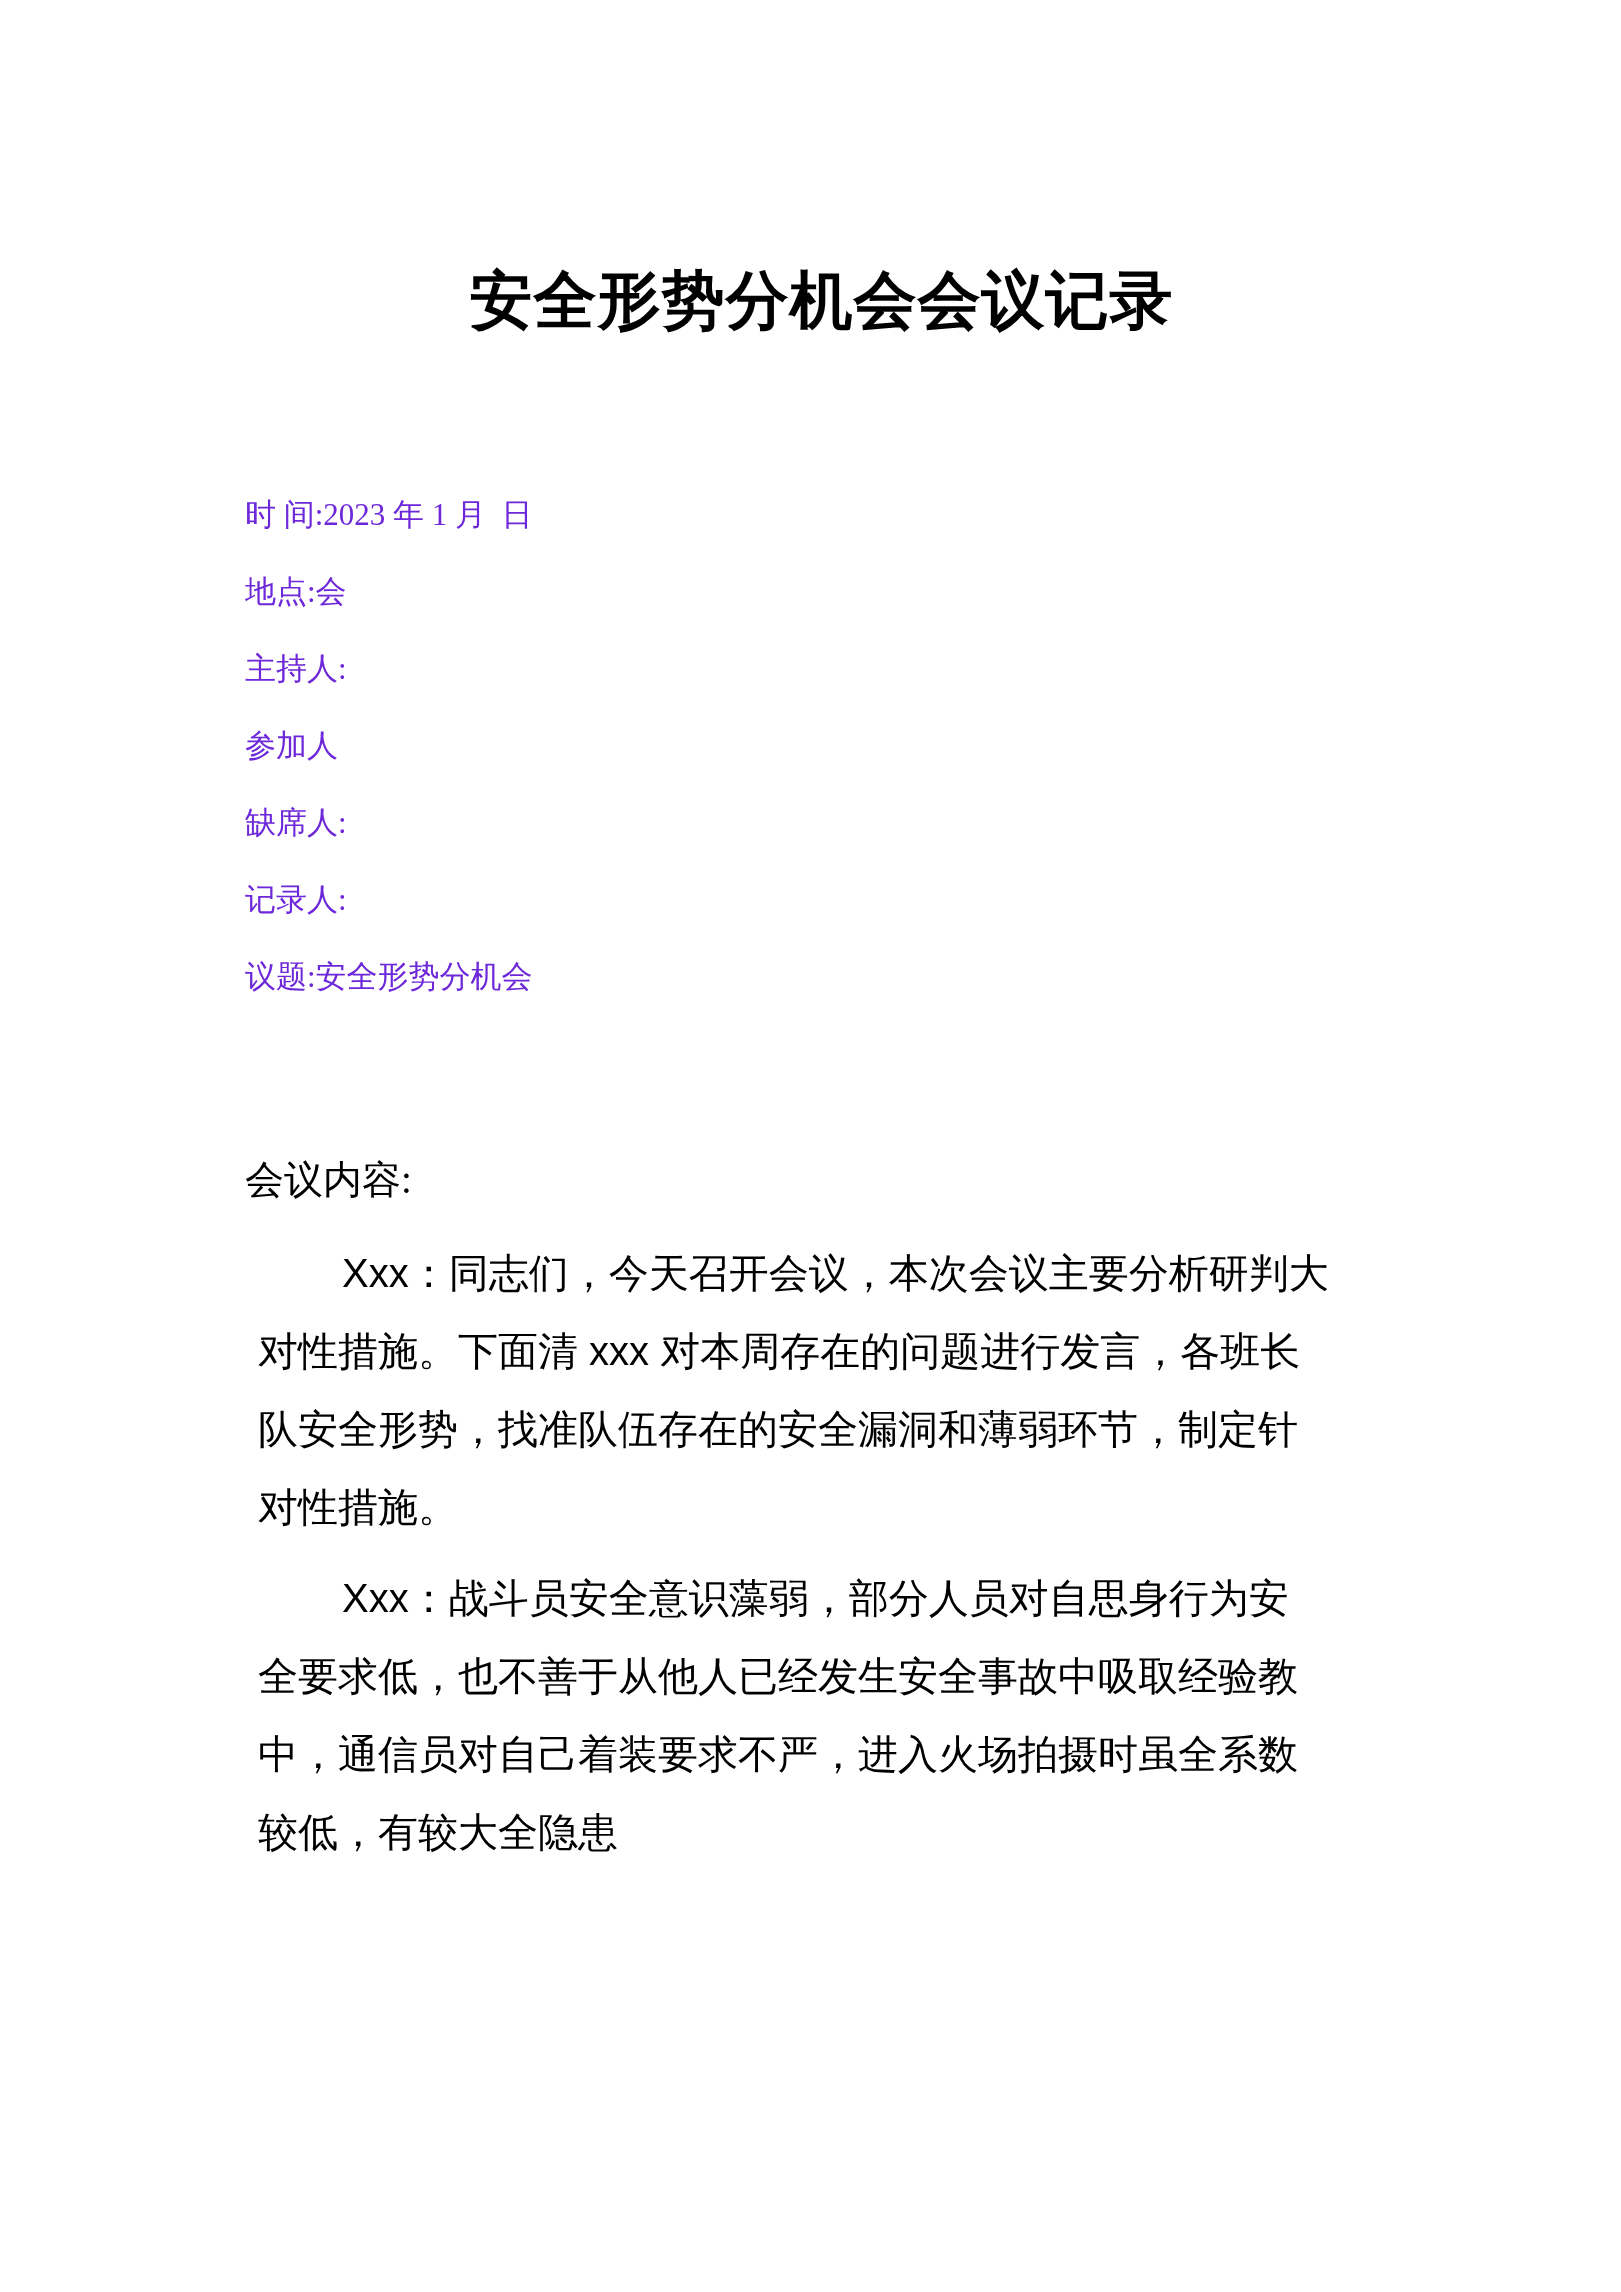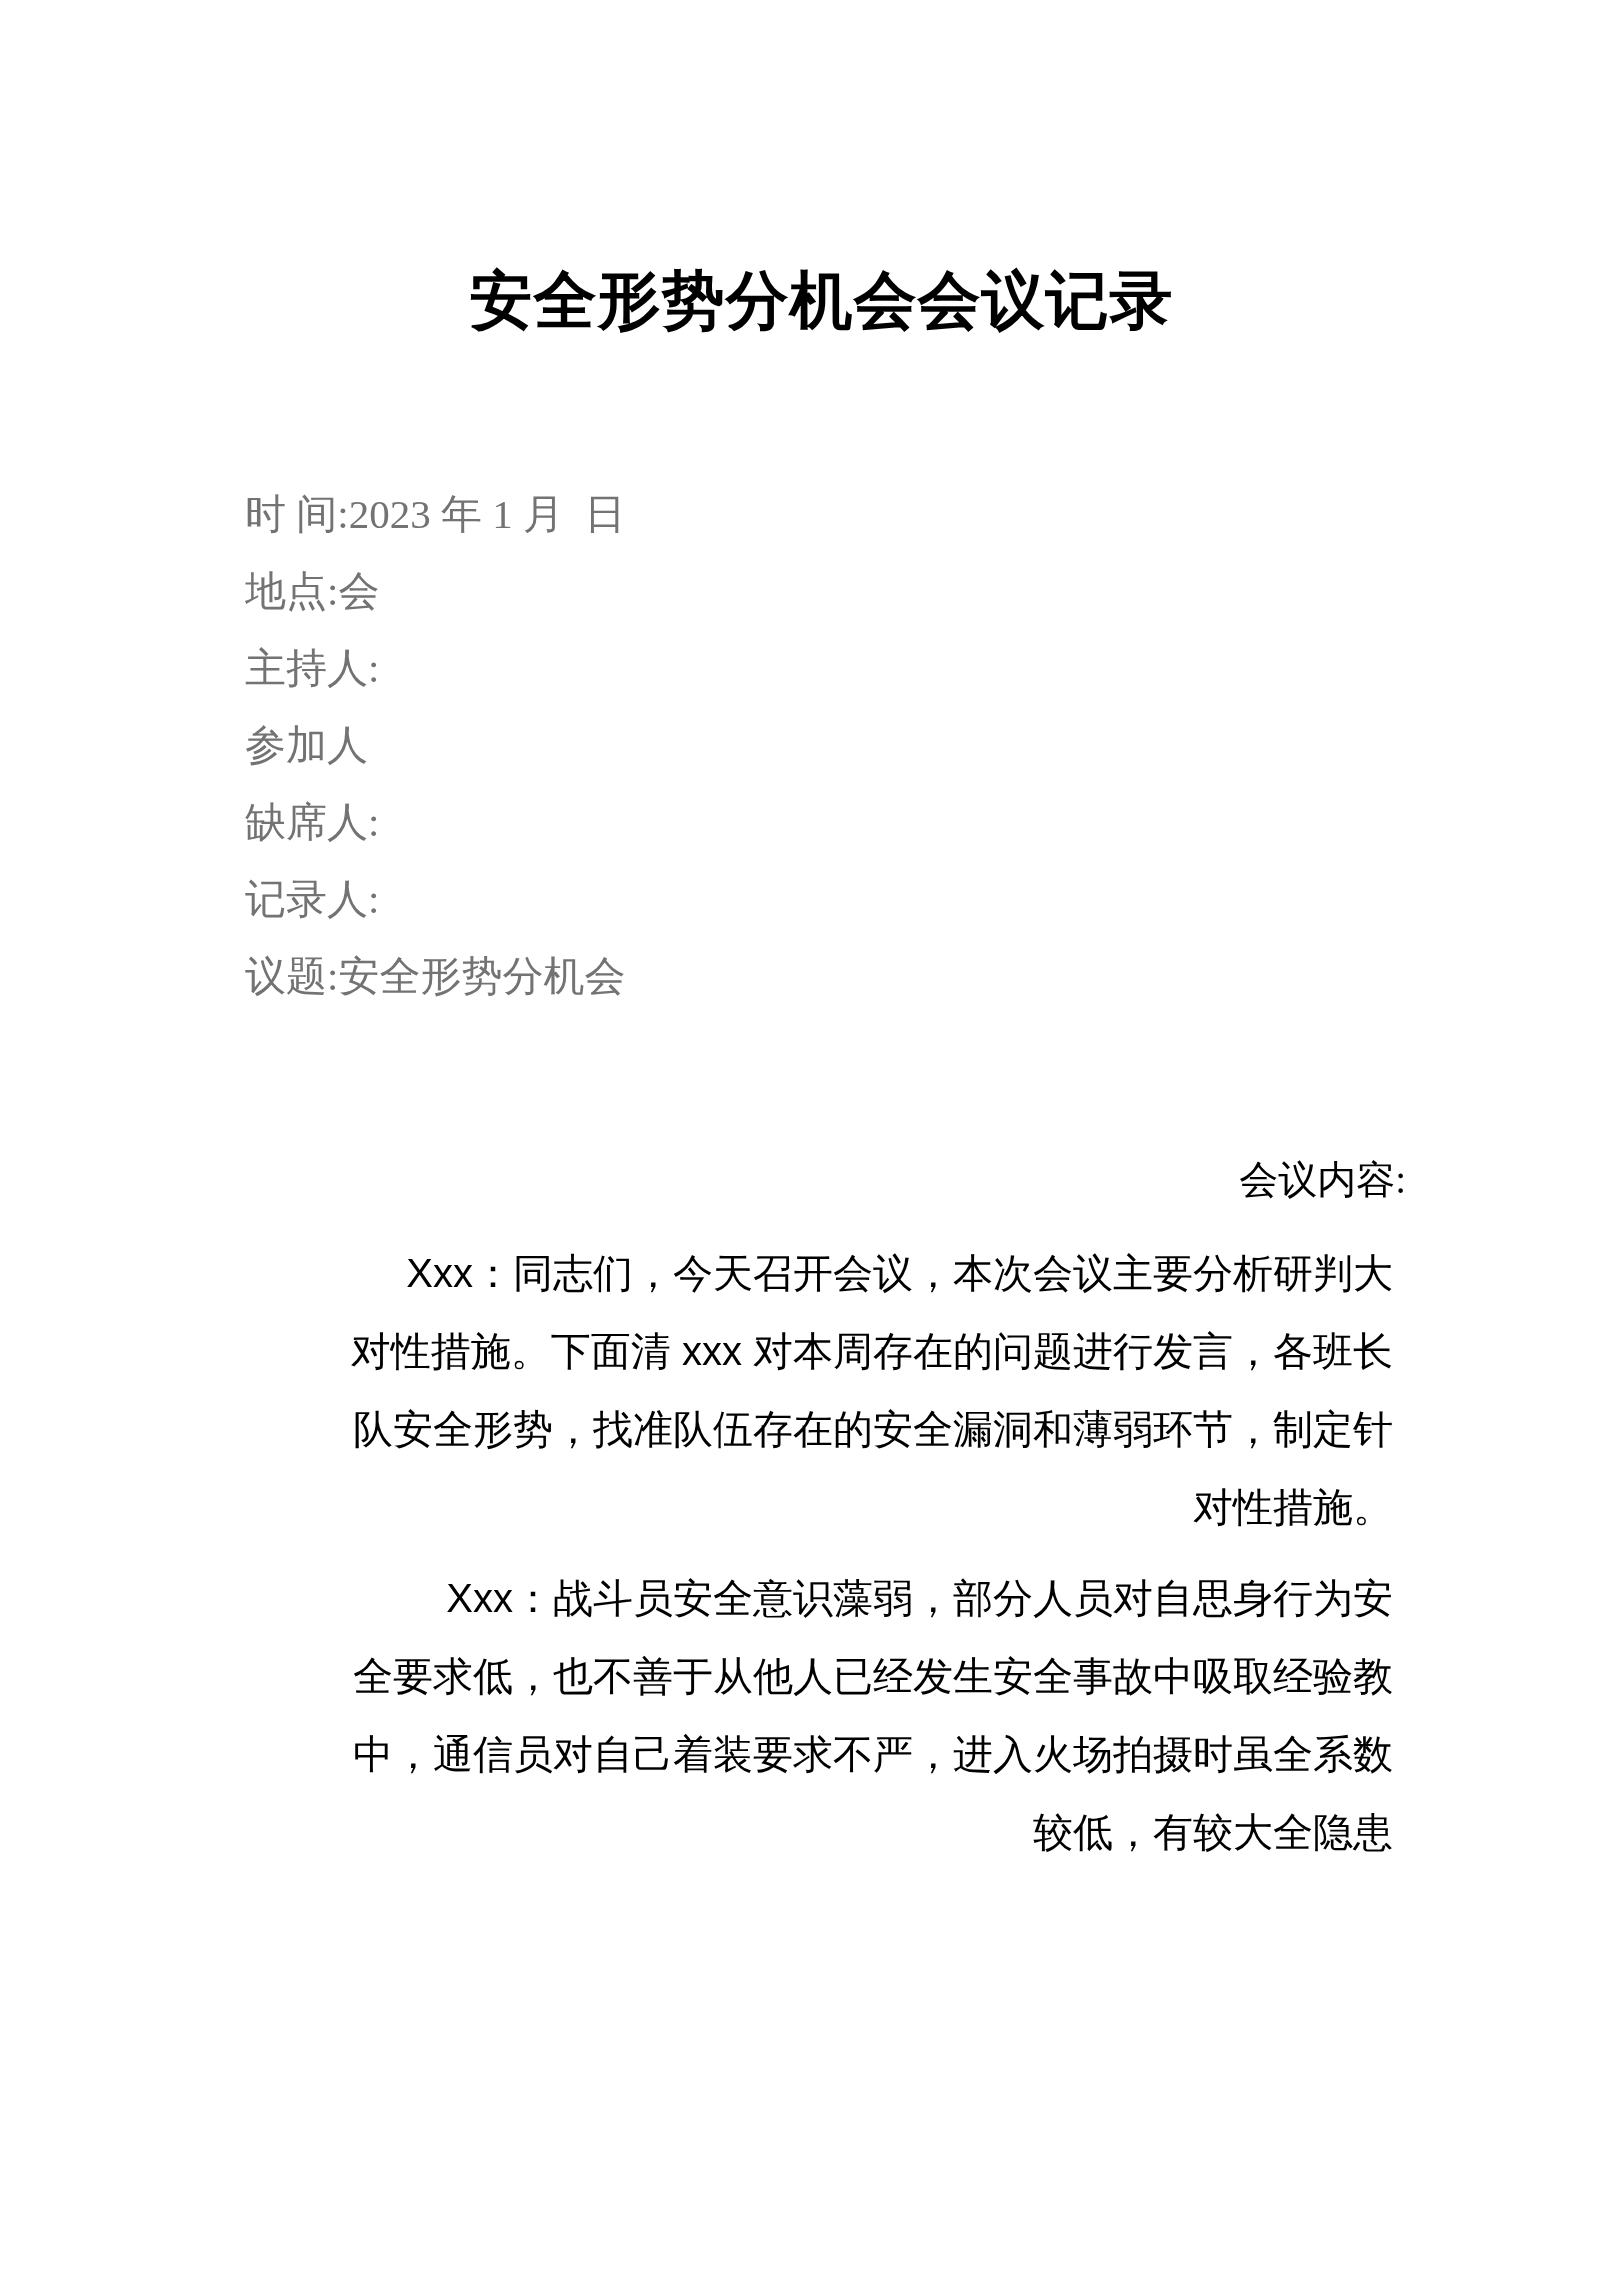--- a/index.html
+++ b/index.html
@@ -39,33 +39,32 @@
   
   .meta-block {
     position: absolute;
     top: 476px;
     left: 245px;
     width: 1157px;
   }
 
   .meta-line {
     font-family: "Liberation Serif", "DejaVu Serif", serif;
-    font-size: 41px;
+    font-size: 31px;
     line-height: 77px;
-    color: #737373;
+    color: #6d28d9;
     white-space: pre;
   }
 
   
   .body-block {
     position: absolute;
     top: 1139px;
     left: 245px;
     width: 1161px;
-    text-align: right;
   }
 
   .body-heading {
     font-family: "Liberation Serif", "DejaVu Serif", serif;
     font-size: 39px;
     line-height: 82px;
     color: #000000;
     white-space: pre;
   }
 

